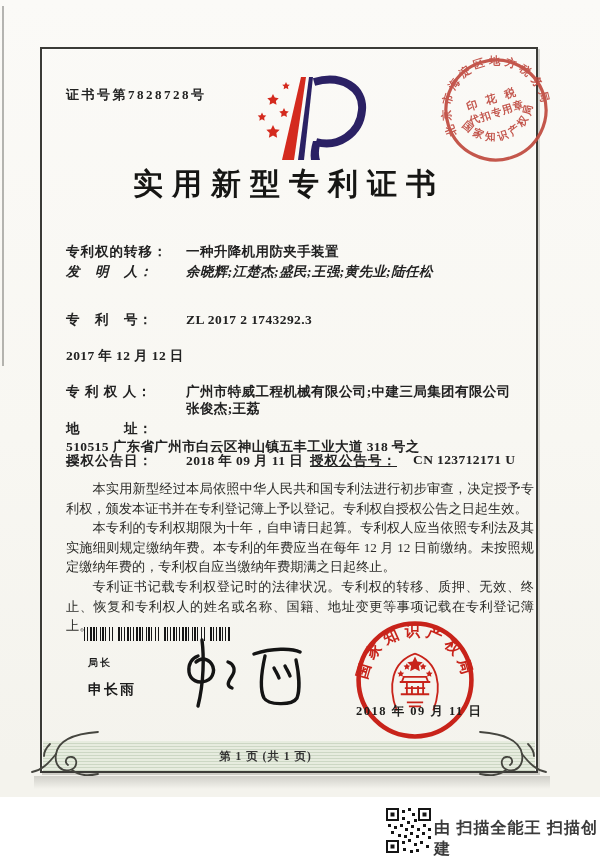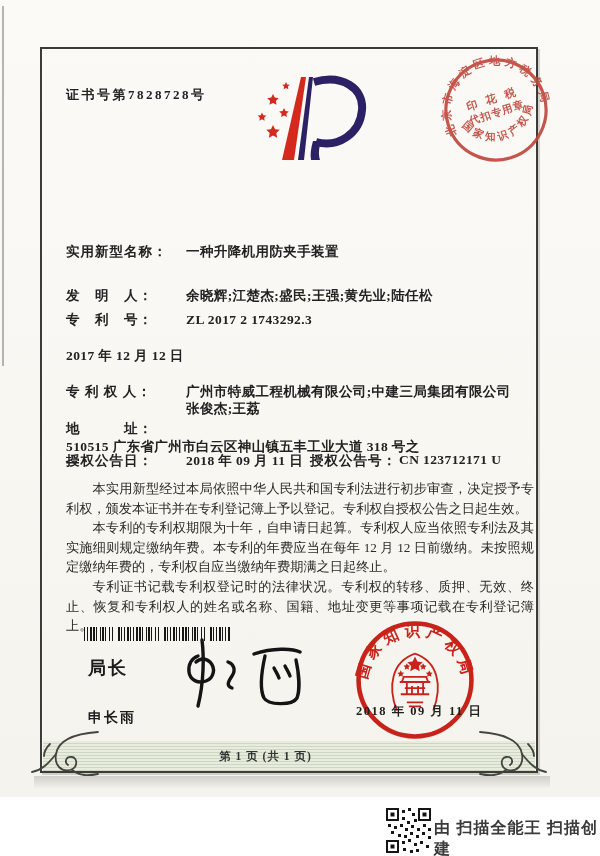--- a/index.html
+++ b/index.html
@@ -23,35 +23,35 @@
 
   .certno { position:absolute; left:66px; top:86px; font-size:13px; font-weight:600; letter-spacing:2.5px; color:#222; }
   .title { position:absolute; left:40px; top:164px; width:498px; text-align:center;
     font-size:30px; font-weight:700; letter-spacing:9px; color:#161614; }
 
   .logo { position:absolute; left:242px; top:72px; }
 
   .row { position:absolute; left:66px; width:470px; display:flex; font-size:13.5px; font-weight:600; letter-spacing:.4px; color:#222; }
   .row .lbl { flex:none; width:120px; font-weight:700; letter-spacing:1px; }
   .row .val { flex:1; line-height:17px; }
-  .r1{top:243px;} .r2{top:287px;} .r3{top:311px;} .r4{top:347px;}
+  .r1{top:243px;} .r2{top:263px;font-style:italic;} .r3{top:311px;} .r4{top:347px;}
   .r5{top:383px;} .r6{top:420px;flex-direction:column;} .r7{top:452px;}
   .r7 .half-left { display:flex; width:244px; flex:none; }
   .r7 .half-right { display:flex; flex:1; }
-  .r7 .lbl2 { flex:none; font-weight:700; letter-spacing:1px; margin-right:2px; }
+  .r7 .lbl2 { flex:none; font-weight:700; letter-spacing:1px; margin-right:16px;text-decoration:underline; }
 
   .body-text { position:absolute; left:66px; top:479px; width:468px;
     font-size:13.2px; line-height:19.6px; text-align:justify; color:#2b2b28; font-weight:500; }
   .body-text p { text-indent:2em; margin:0; }
 
   .barcode { position:absolute; left:84px; top:627px; width:146px; height:14px;
     background:repeating-linear-gradient(90deg,#161616 0 1.5px,transparent 1.5px 3px,#161616 3px 3.8px,transparent 3.8px 6.4px,#161616 6.4px 8px,transparent 8px 9.2px); }
 
-  .sig-title { position:absolute; left:88px; top:656px; font-size:18px; font-weight:700; letter-spacing:2px; }
-  .sig-name  { position:absolute; left:88px; top:681px; font-size:14px; font-weight:700; letter-spacing:2px;margin-top:28px; }
+  .sig-title { position:absolute; left:88px; top:656px; font-size:10px; font-weight:700; letter-spacing:2px; }
+  .sig-name  { position:absolute; left:88px; top:681px; font-size:14px; font-weight:700; letter-spacing:2px; }
   .signature { position:absolute; left:168px; top:634px; }
 
   .seal { position:absolute; left:354px; top:619px; width:122px; height:122px; }
   .seal-date { position:absolute; left:356px; top:703px; width:170px; z-index:3;
     font-size:12.5px; font-weight:700; letter-spacing:1.5px; color:#1e1e1c; }
 
   .band { position:absolute; left:43px; top:741px; width:492px; height:30px;
     background-color:#e7ecdf;
     background-image:repeating-linear-gradient(0deg,rgba(110,140,100,.22) 0 1px,transparent 1px 3px); }
   .footer-page { position:absolute; left:40px; top:749px; width:451px; text-align:center;
@@ -103,23 +103,24 @@
       <textPath href="#arcT" startOffset="50%" text-anchor="middle">北京市海淀区地方税务局</textPath>
     </text>
     <path id="arcTB" d="M20 60 A40 40 0 0 0 96 60" fill="none"></path>
     <text font-size="10.5" letter-spacing="3" fill="#bf4a40" font-weight="700">
       <textPath href="#arcTB" startOffset="50%" text-anchor="middle">国家知识产权局</textPath>
     </text>
     <text x="58" y="50" text-anchor="middle" font-size="11" letter-spacing="3" fill="#bf4a40" font-weight="700">印 花 税</text>
     <text x="58" y="64" text-anchor="middle" font-size="10.5" letter-spacing="1" fill="#bf4a40" font-weight="700">代扣专用章</text>
   </svg>
 
+  <div class="title">实用新型专利证书</div>
 
   <div class="row r1">
-    <span class="lbl">实用新型名称：</span>
+    <span class="lbl">专利权的转移：</span>
     <span class="val">一种升降机用防夹手装置</span>
   </div>
   <div class="row r2">
     <span class="lbl">发　明　人：</span>
     <span class="val">余晓辉;江楚杰;盛民;王强;黄先业;陆任松</span>
   </div>
   <div class="row r3">
     <span class="lbl">专　利　号：</span>
     <span class="val">ZL 2017 2 1743292.3</span>
   </div>

